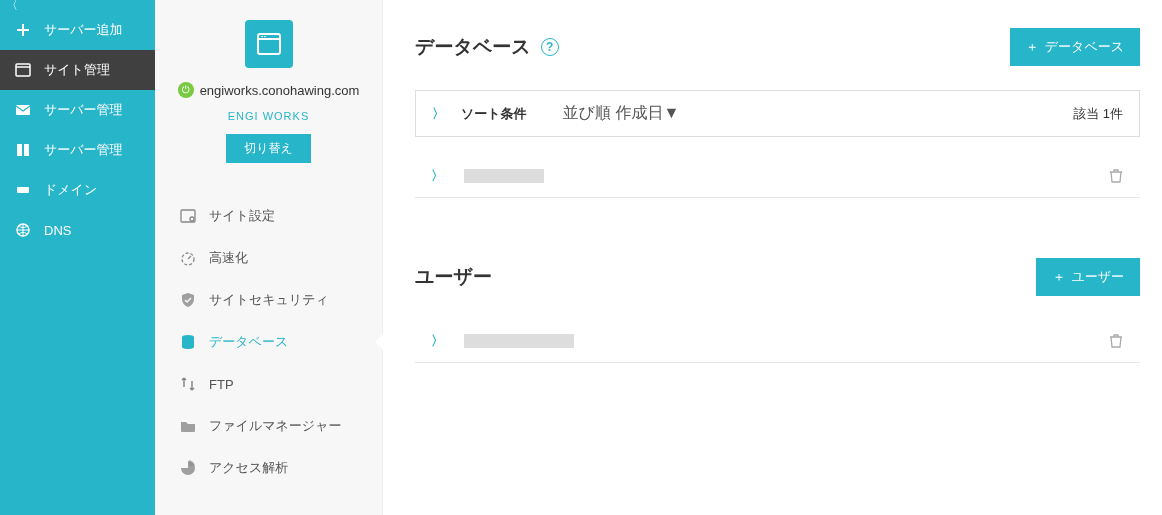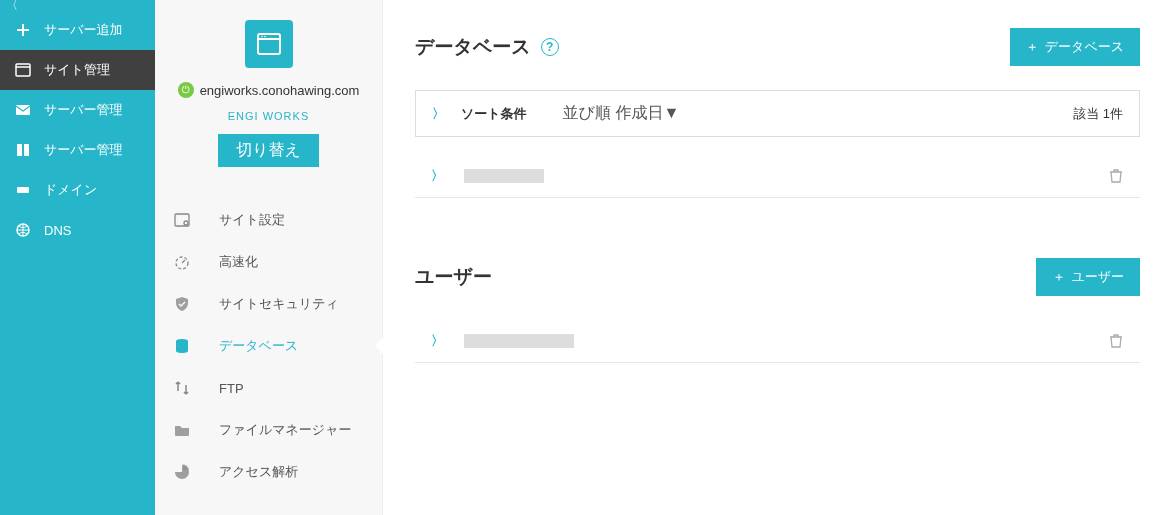--- a/index.html
+++ b/index.html
@@ -13,23 +13,23 @@
   .nav-item.active { background: #404040; }
   .nav-item .icon { width: 18px; height: 18px; display: inline-flex; align-items: center; justify-content: center; }
 
   
   .col2 { width: 228px; background: #f7f7f7; border-right: 1px solid #eee; display: flex; flex-direction: column; }
   .site-header { display: flex; flex-direction: column; align-items: center; padding: 20px 10px 16px; }
   .site-icon-box { width: 48px; height: 48px; background: #26b5c9; border-radius: 4px; display: flex; align-items: center; justify-content: center; margin-bottom: 14px; }
   .site-domain-row { display: flex; align-items: center; gap: 6px; font-size: 13px; color: #333; text-align: center; }
   .site-domain-row .pwr { width: 16px; height: 16px; border-radius: 50%; background: #7ac943; display: inline-flex; align-items: center; justify-content: center; color: #fff; font-size: 10px; flex-shrink: 0; }
   .site-sub { color: #26b5c9; font-size: 11px; letter-spacing: 1px; margin-top: 12px; }
-  .btn-switch { margin-top: 12px; background: #26b5c9; color: #fff; border: none; padding: 6px 18px; font-size: 16px; cursor: pointer; }
+  .btn-switch { margin-top: 12px; background: #26b5c9; color: #fff; border: none; padding: 6px 18px; font-size: 12px; cursor: pointer; }
   .menu2 { padding: 16px 0; }
-  .menu2-item { display: flex; align-items: center; gap: 28px; padding: 12px 18px; color: #555; cursor: pointer; font-size: 13px; position: relative; }
+  .menu2-item { display: flex; align-items: center; gap: 12px; padding: 12px 24px; color: #555; cursor: pointer; font-size: 13px; position: relative; }
   .menu2-item.active { color: #26b5c9; }
   .menu2-item.active::after { content: ""; position: absolute; right: -1px; top: 50%; transform: translateY(-50%); width: 0; height: 0; border-top: 8px solid transparent; border-bottom: 8px solid transparent; border-right: 8px solid #fff; }
   .menu2-item .micon { width: 18px; height: 18px; display: inline-flex; align-items: center; justify-content: center; color: #888; }
   .menu2-item.active .micon { color: #26b5c9; }
 
   
   .main { flex: 1; padding: 28px 22px 20px 32px; overflow: auto; }
   .section-head { display: flex; align-items: center; justify-content: space-between; margin-bottom: 24px; }
   .section-title { display: flex; align-items: center; gap: 10px; font-size: 19px; font-weight: bold; color: #333; }
   .help-icon { width: 18px; height: 18px; border: 1.5px solid #26b5c9; border-radius: 50%; color: #26b5c9; display: inline-flex; align-items: center; justify-content: center; font-size: 12px; cursor: pointer; }

